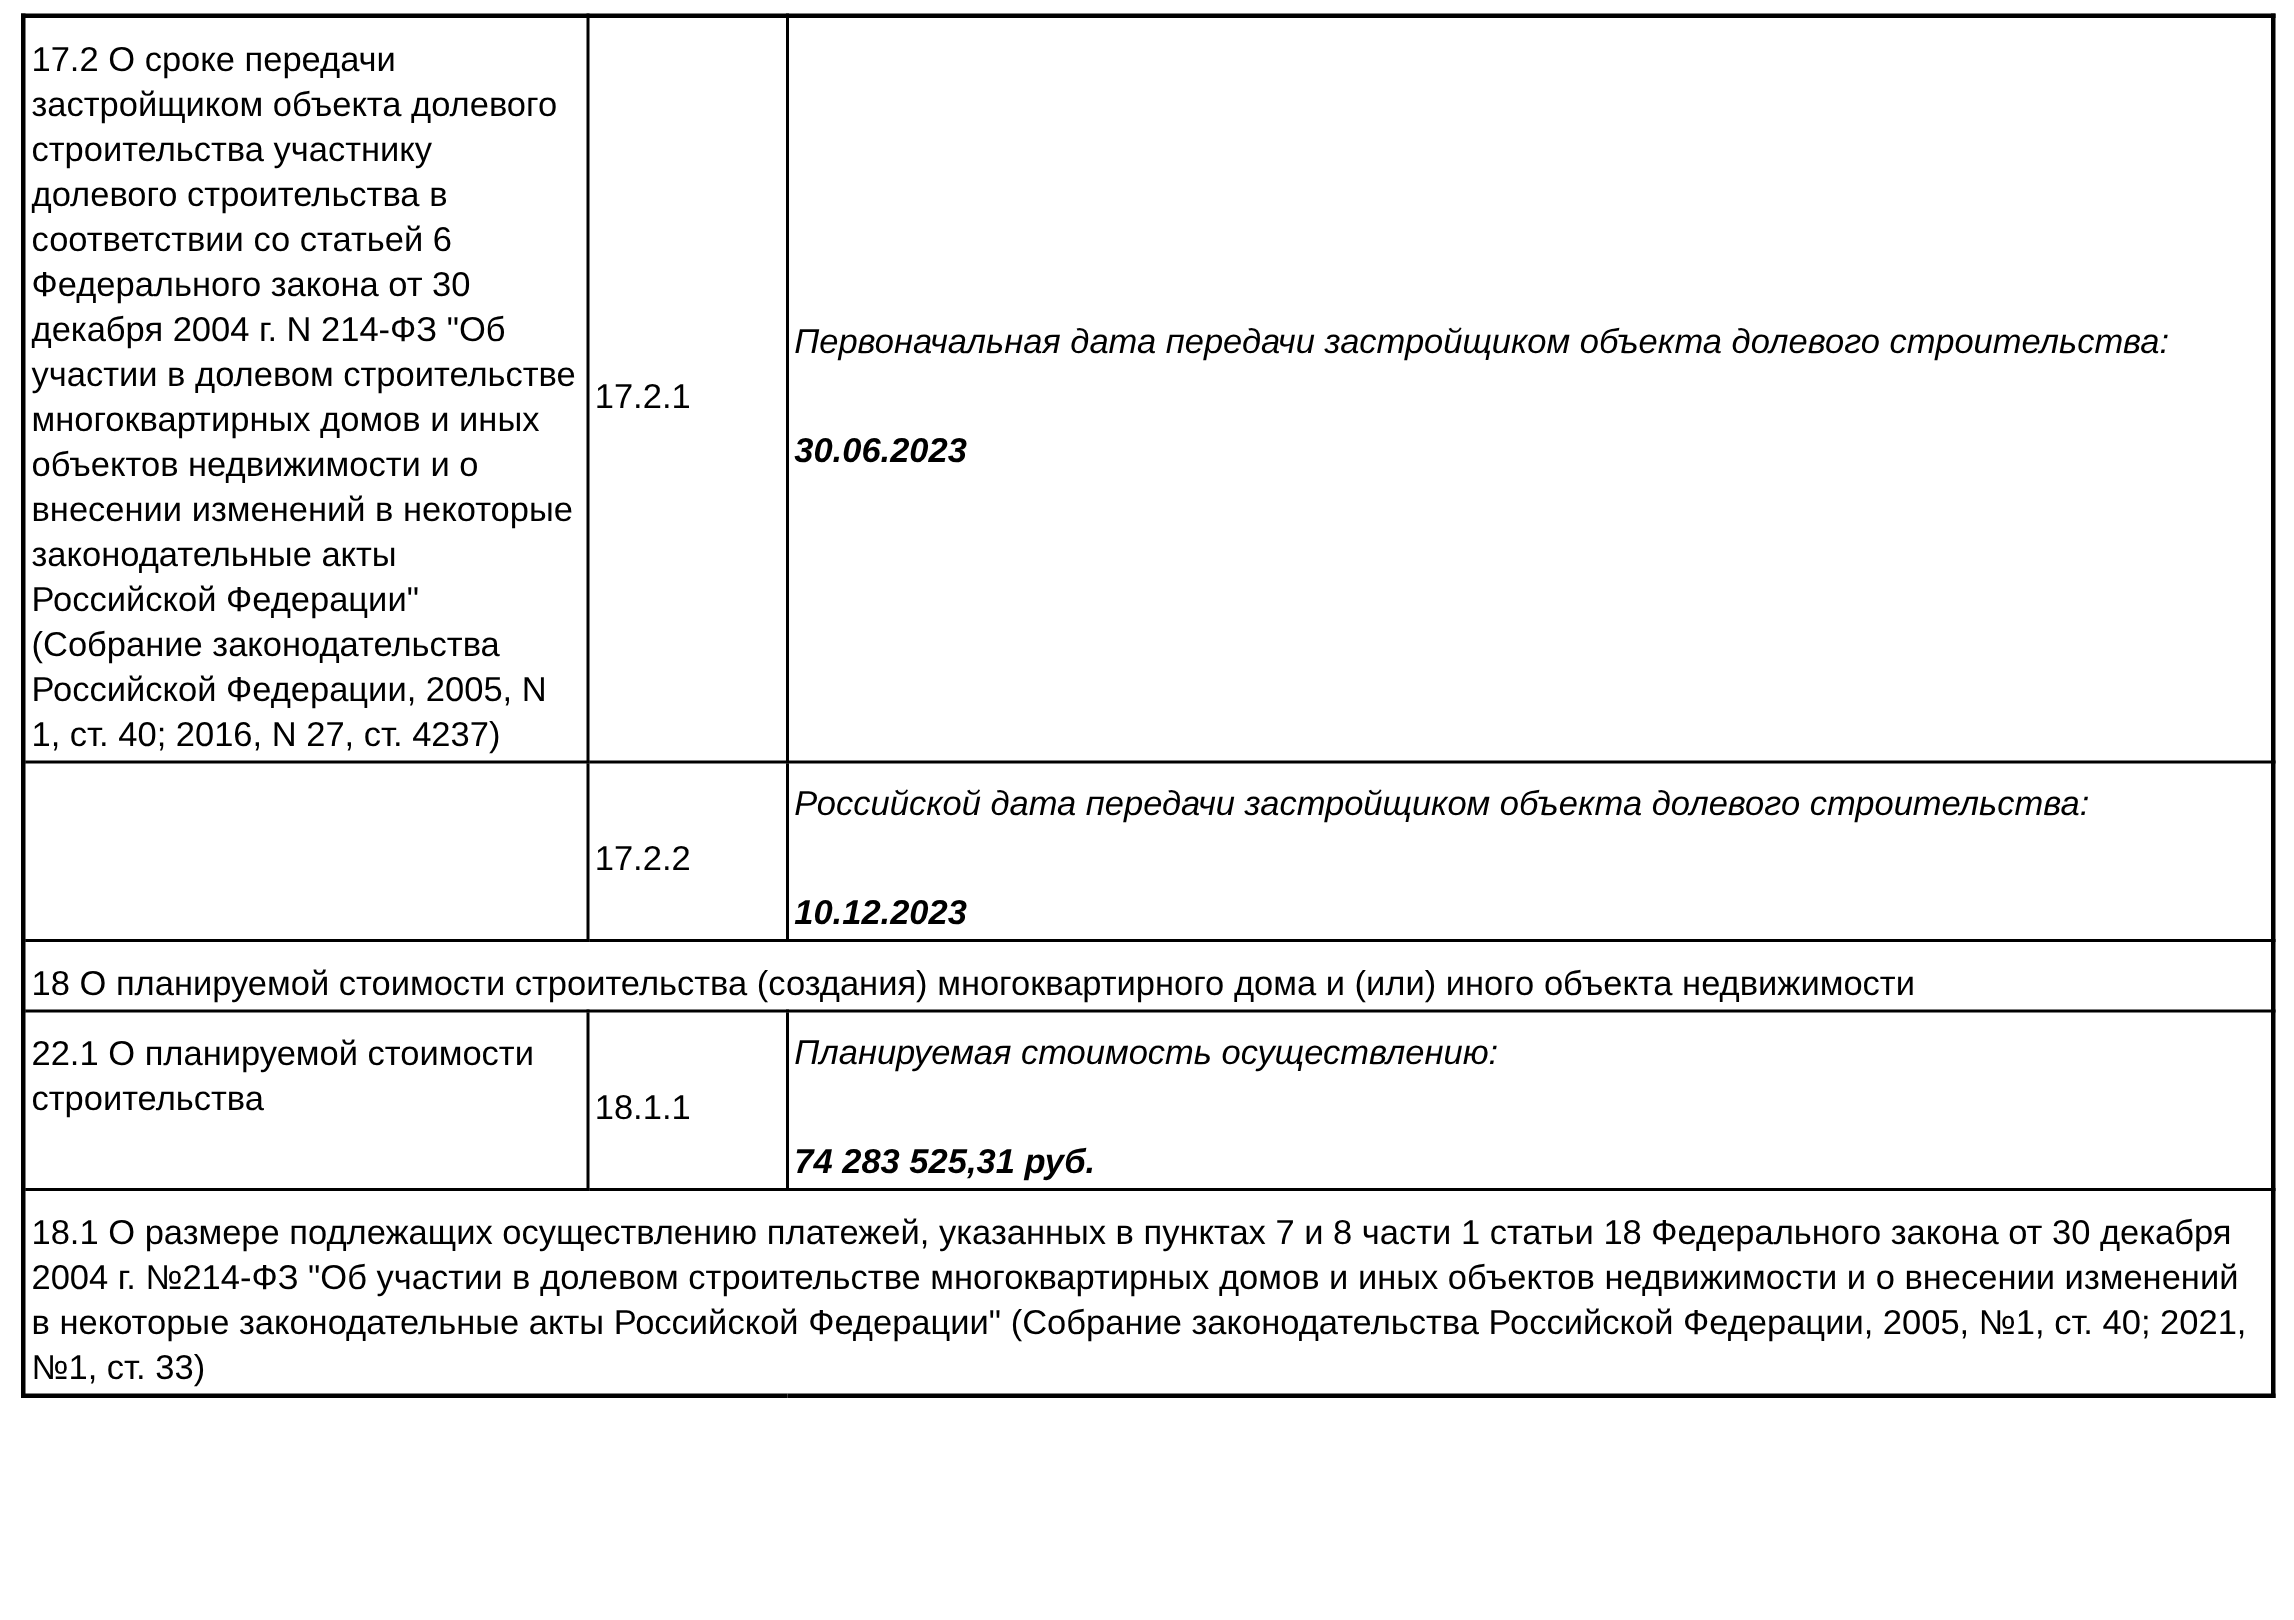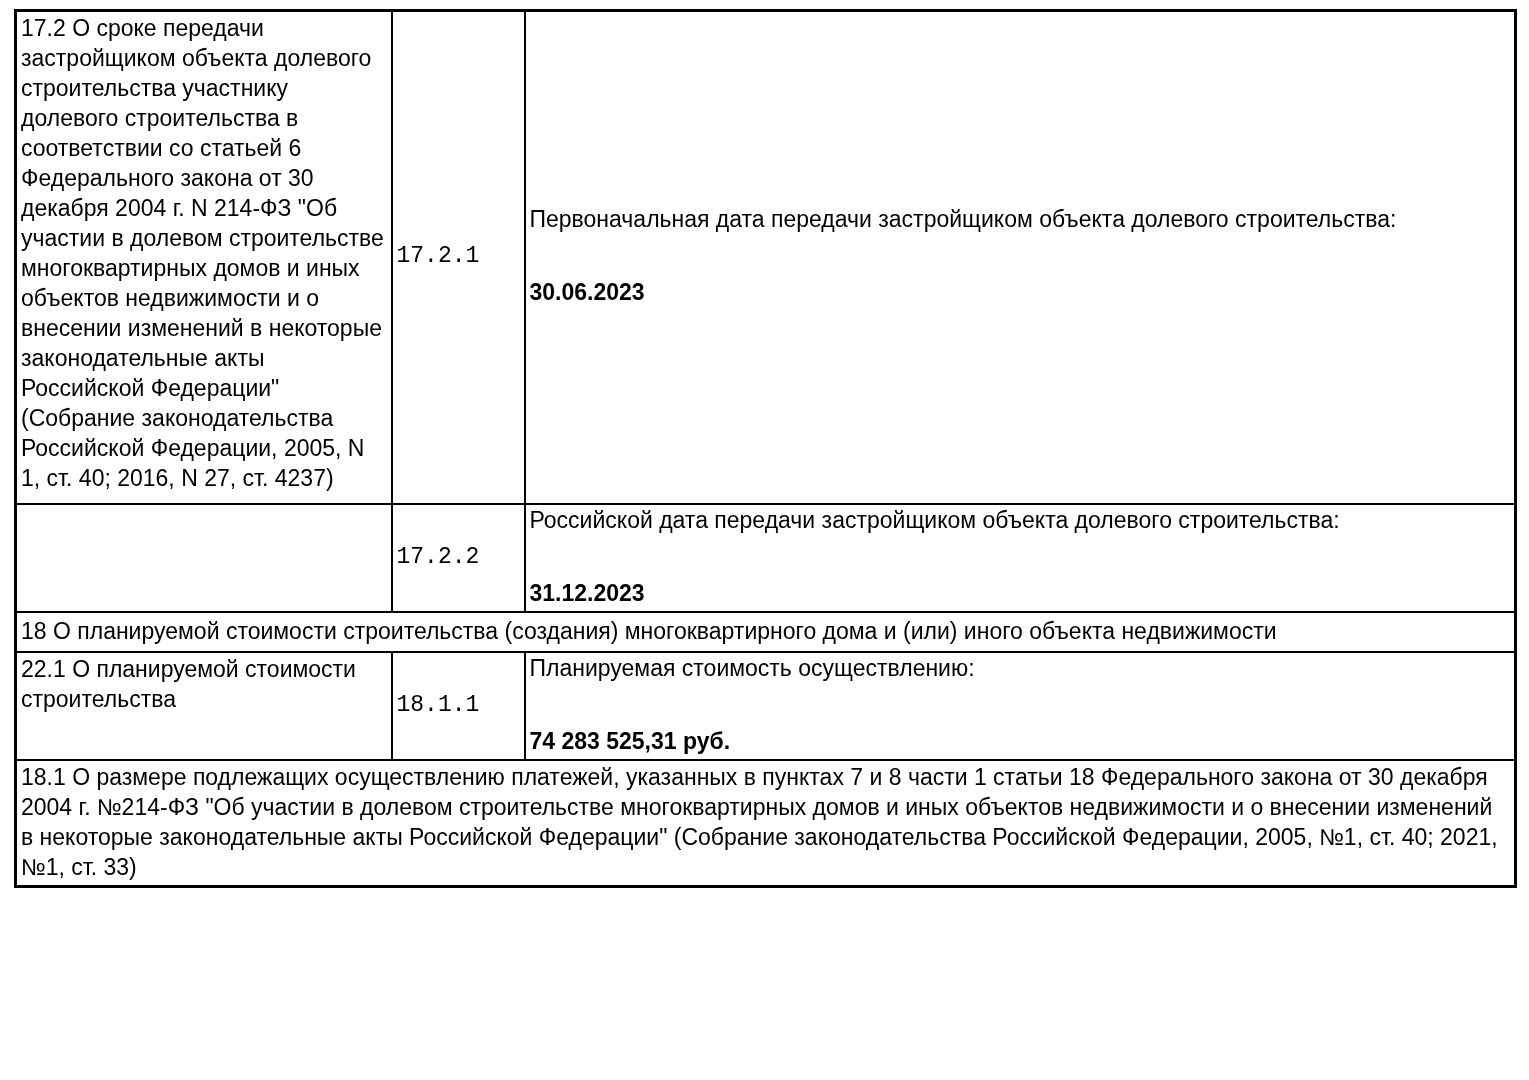--- a/index.html
+++ b/index.html
@@ -20,32 +20,32 @@
   }
   table.decl {
     border-collapse: collapse;
     table-layout: fixed;
     width: 1500px;
     margin: 9px 0 0 14px;
     border: 3px solid #000000;
   }
   table.decl td {
     border: 2px solid #000000;
-    padding: 1px 4px 3px 4px;
+    padding: 12px 4px 3px 4px;
     font-size: 23px;
     line-height: 30px;
     overflow: hidden;
     word-wrap: break-word;
   }
   col.c1 { width: 376px; }
   col.c2 { width: 133px; }
   col.c3 { width: 991px; }
   td.section { vertical-align: top; }
-  td.code    { vertical-align: middle; font-family: Liberation Mono, monospace; }
-  td.content { vertical-align: middle; }
+  td.code    { vertical-align: middle; }
+  td.content { vertical-align: middle; font-style: italic; }
   td.full    { vertical-align: middle; }
   tr.r1 { height: 493px; }
   tr.r2 { height: 63px; }
   tr.r3 { height: 40px; }
   tr.r4 { height: 62px; }
   tr.r5 { height: 127px; }
   .content .label { line-height: 29px; }
   .content .value { font-weight: bold; line-height: 29px; margin-top: 44px; }
 </style>
 </head>
@@ -65,21 +65,21 @@
         <td class="content">
           <div class="label">Первоначальная дата передачи застройщиком объекта долевого строительства:</div>
           <div class="value">30.06.2023</div>
         </td>
       </tr>
       <tr class="r2">
         <td class="section"></td>
         <td class="code">17.2.2</td>
         <td class="content">
           <div class="label">Российской дата передачи застройщиком объекта долевого строительства:</div>
-          <div class="value">31.12.2023</div>
+          <div class="value">10.12.2023</div>
         </td>
       </tr>
       <tr class="r3">
         <td class="full" colspan="3">18 О планируемой стоимости строительства (создания) многоквартирного дома и (или) иного объекта недвижимости</td>
       </tr>
       <tr class="r4">
         <td class="section">22.1 О планируемой стоимости строительства</td>
         <td class="code">18.1.1</td>
         <td class="content">
           <div class="label">Планируемая стоимость осуществлению:</div>

